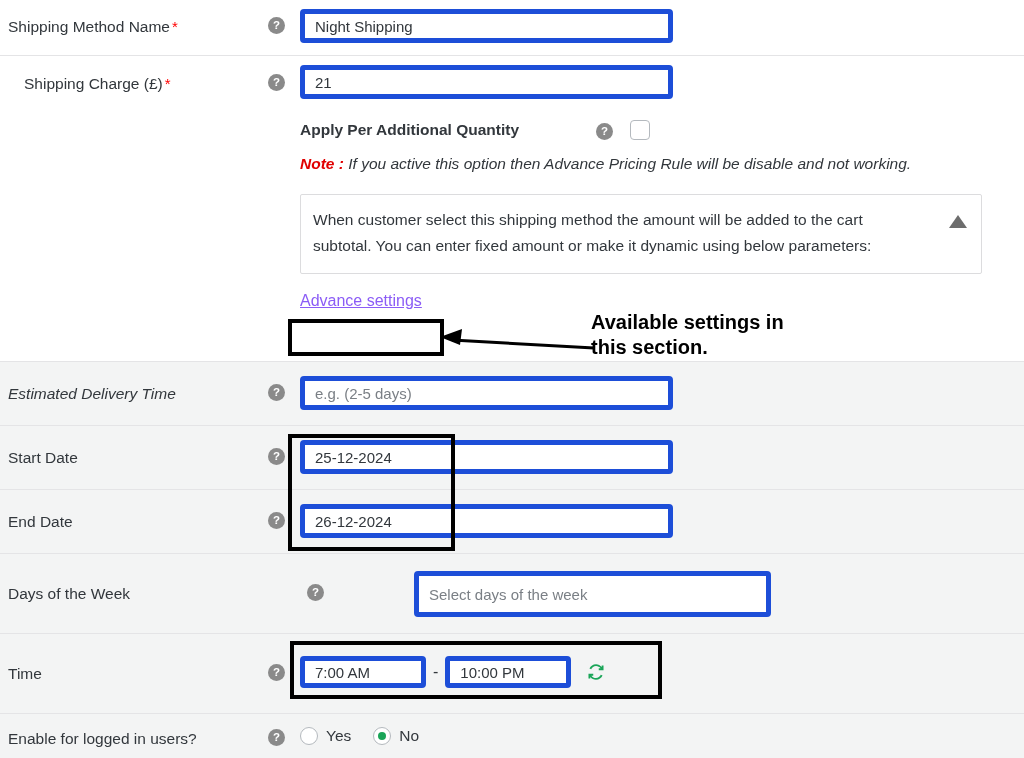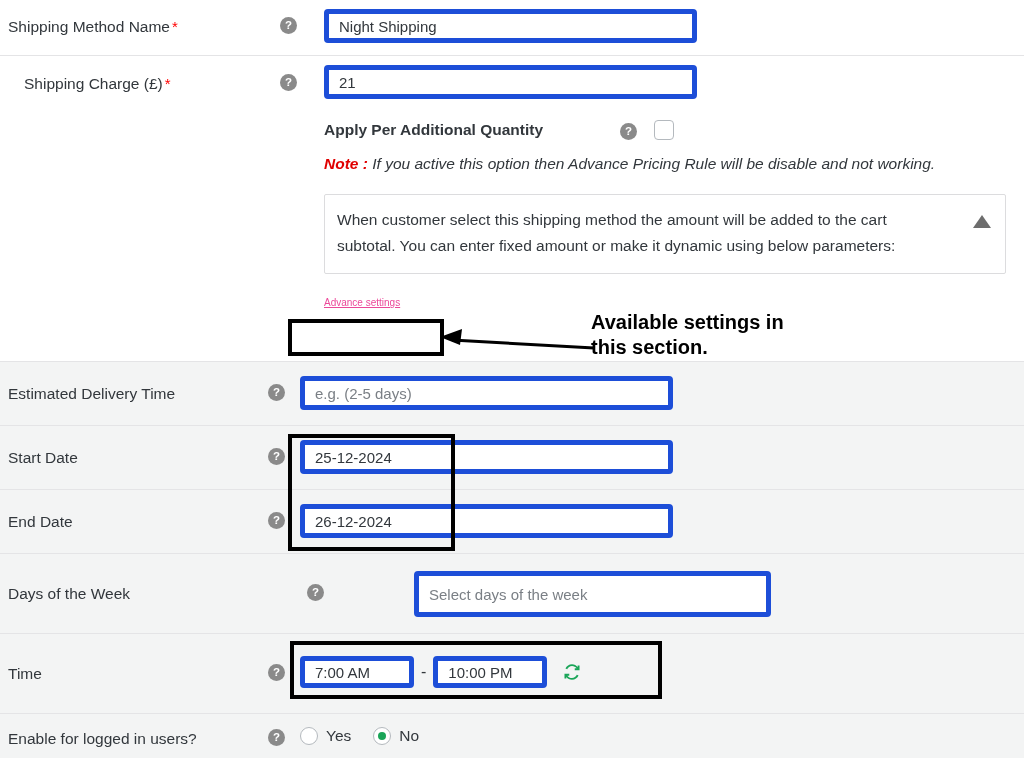--- a/index.html
+++ b/index.html
@@ -19,21 +19,21 @@
     width: 1024px;
     position: relative;
   }
   .row {
     display: flex;
     align-items: flex-start;
     position: relative;
     border-bottom: 1px solid #e4e4e6;
     box-sizing: border-box;
   }
-  .row.white { background: #ffffff; gap: 12px; }
+  .row.white { background: #ffffff; }
   .row.gray  { background: #f3f4f4; }
 
   .row-label {
     width: 262px;
     flex: 0 0 262px;
     box-sizing: border-box;
     padding-left: 8px;
     font-size: 15.5px;
     color: #32373c;
     line-height: 20px;
@@ -87,21 +87,21 @@
     font-family: "Liberation Sans", sans-serif;
     outline: none;
   }
   .inp::placeholder { color: #7a7f85; opacity: 1; }
   .inp-wide { width: 373px; }
   .inp-tall {
     height: 46px;
     width: 357px;
     font-size: 15px;
   }
-  .inp-time { width: 114px; height: 32px; }
+  .inp-time { width: 126px; height: 32px; }
 
   
   .cbx {
     box-sizing: border-box;
     width: 20px;
     height: 20px;
     border: 1px solid #b4b9be;
     border-radius: 4px;
     background: #fff;
     display: inline-block;
@@ -176,23 +176,23 @@
     top: 20px;
     width: 0; height: 0;
     border-left: 9px solid transparent;
     border-right: 9px solid transparent;
     border-bottom: 13px solid #6d6d6d;
     cursor: pointer;
   }
 
   
   .adv-link {
-    color: #ec4899;
+    color: #8b5cf6;
     text-decoration: underline;
-    font-size: 10px;
+    font-size: 16px;
     cursor: pointer;
   }
 
   
   .anno-box {
     position: absolute;
     border: 4px solid #000000;
     box-sizing: border-box;
     pointer-events: none;
     z-index: 40;
@@ -268,21 +268,21 @@
       </div>
 
       
       <div style="margin-top:18px;">
         <span class="adv-link">Advance settings</span>
       </div>
     </div>
   </div>
 
   <div class="row gray" style="height:64px;">
-    <div class="row-label" style="padding-top:22px;">Estimated Delivery Time</div>
+    <div class="row-label" style="padding-top:22px;font-style:italic;">Estimated Delivery Time</div>
     <div class="row-help" style="padding-top:22px;">
       <span class="help-icon">?</span>
     </div>
     <div class="row-field" style="padding-top:14px;">
       <input class="inp inp-wide" type="text" placeholder="e.g. (2-5 days)" style="">
     </div>
   </div>
 
   <div class="row gray" style="height:64px;">
     <div class="row-label" style="padding-top:22px;">Start Date</div>

